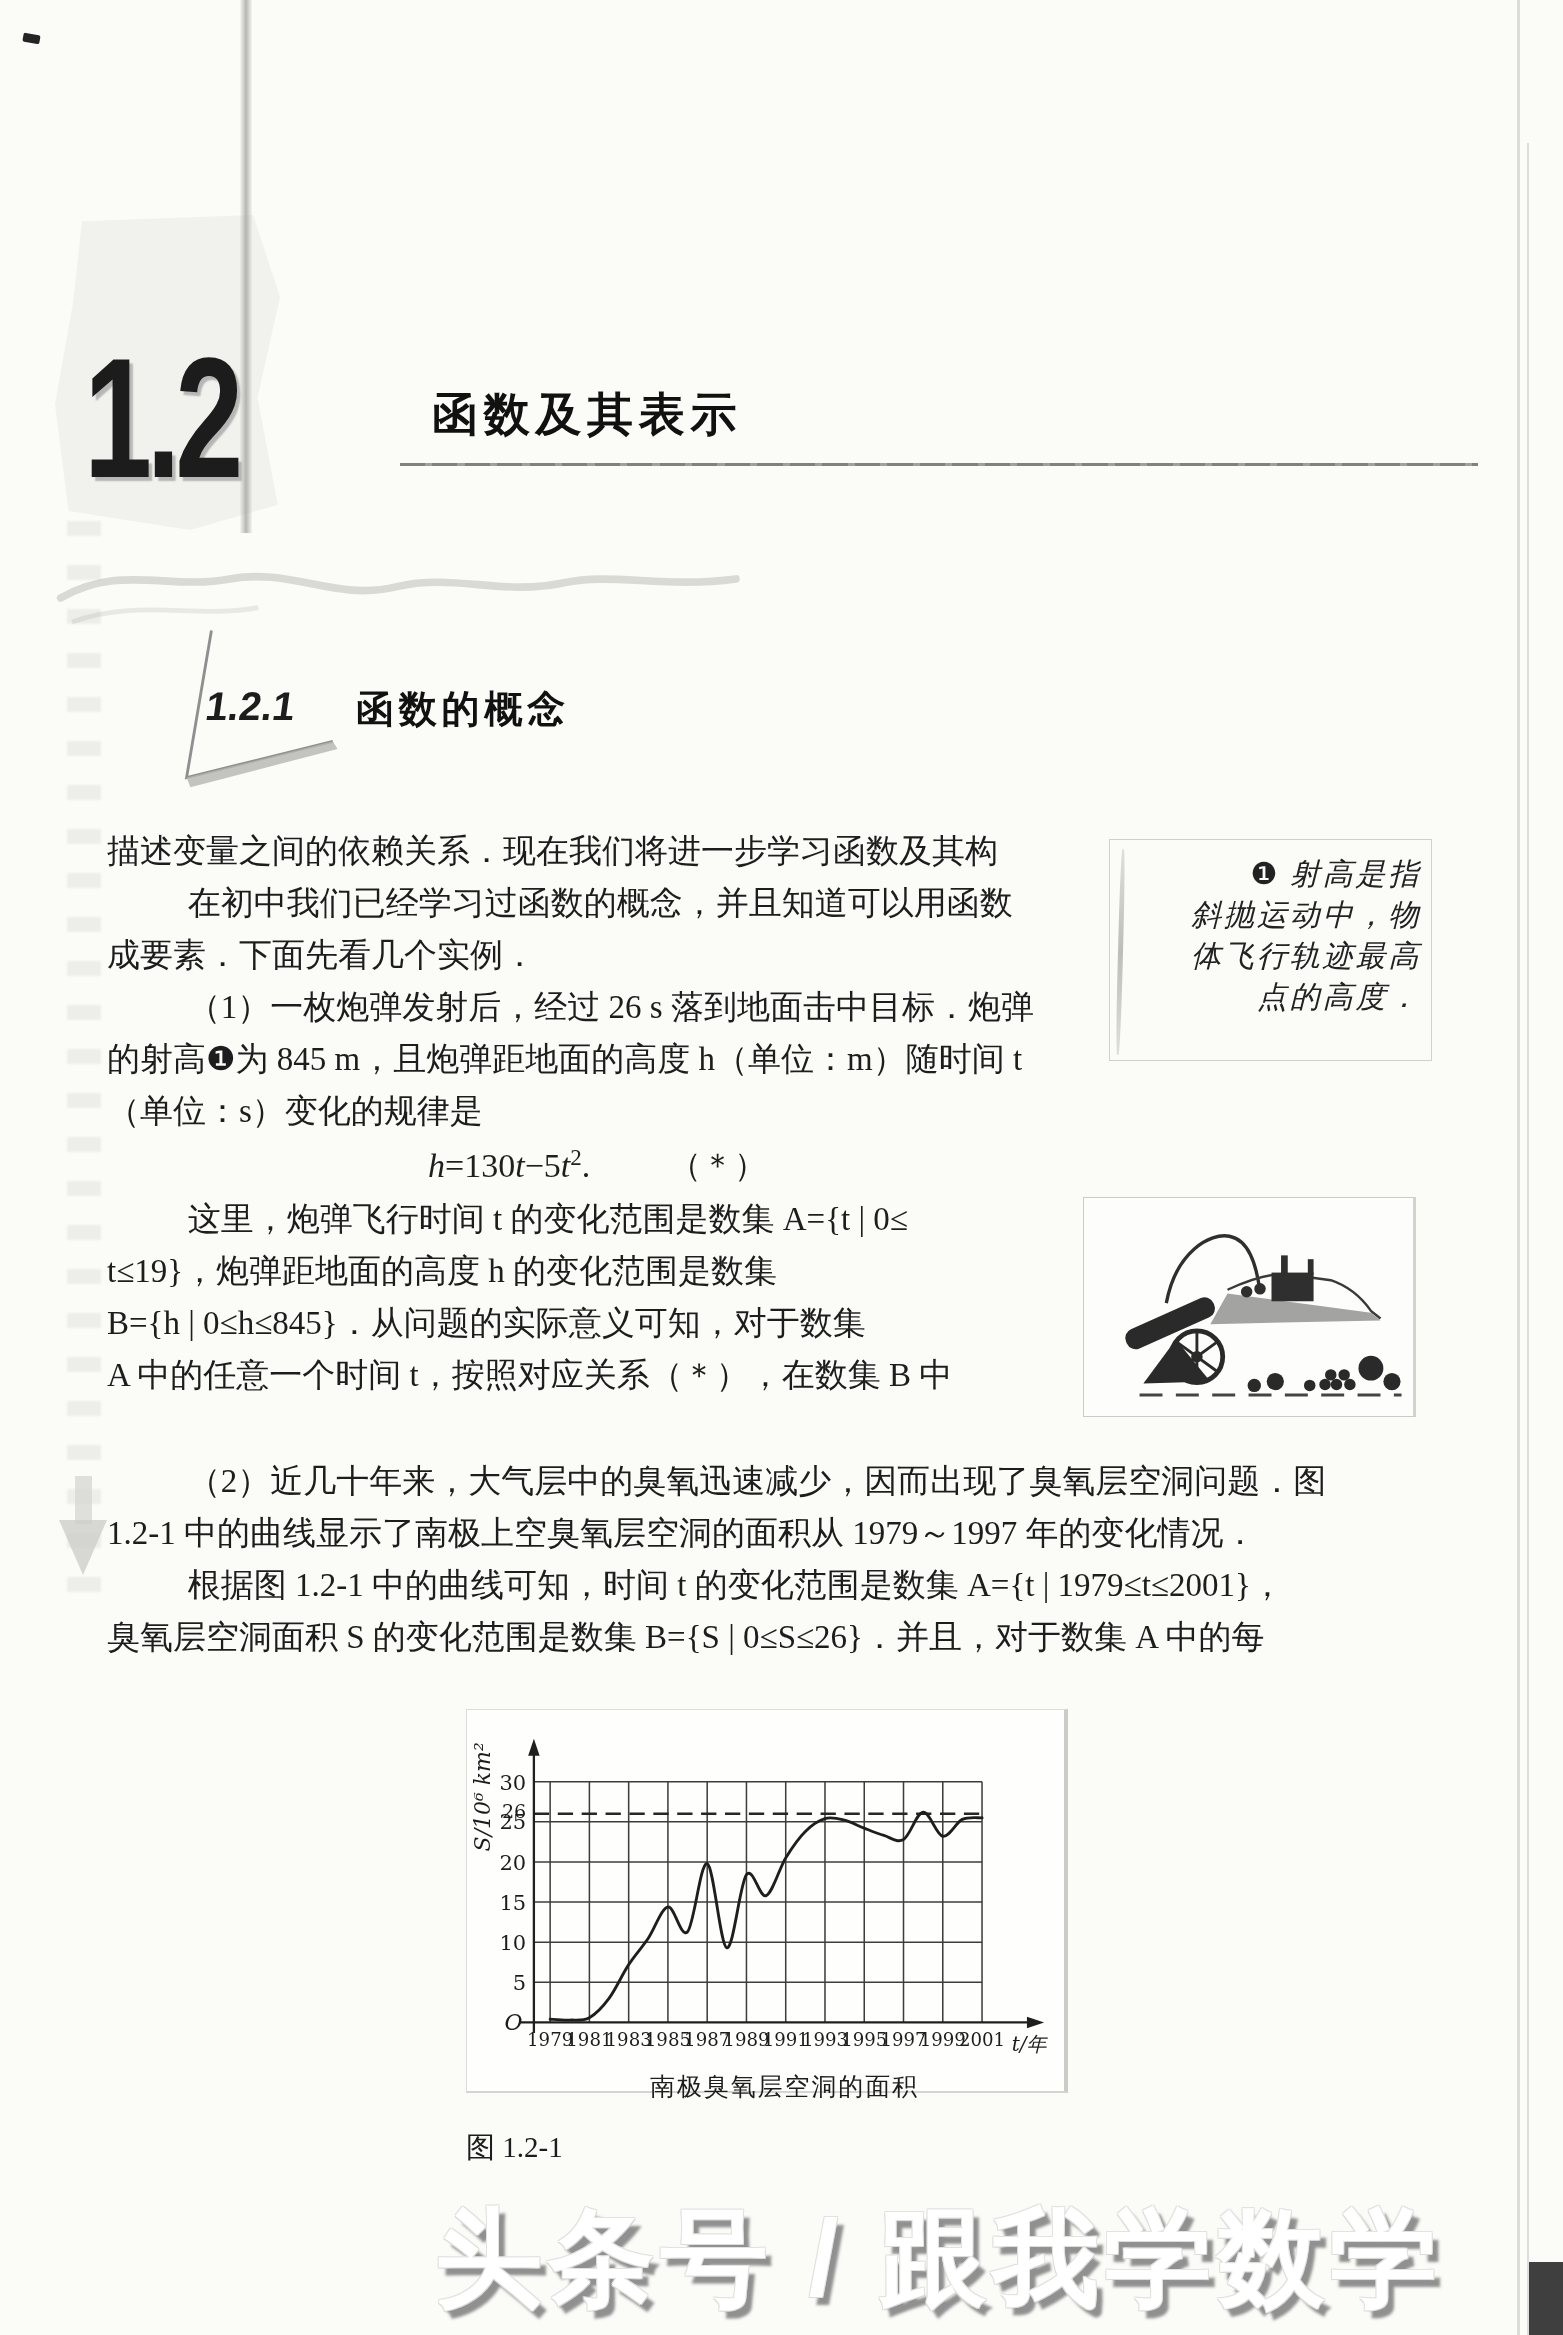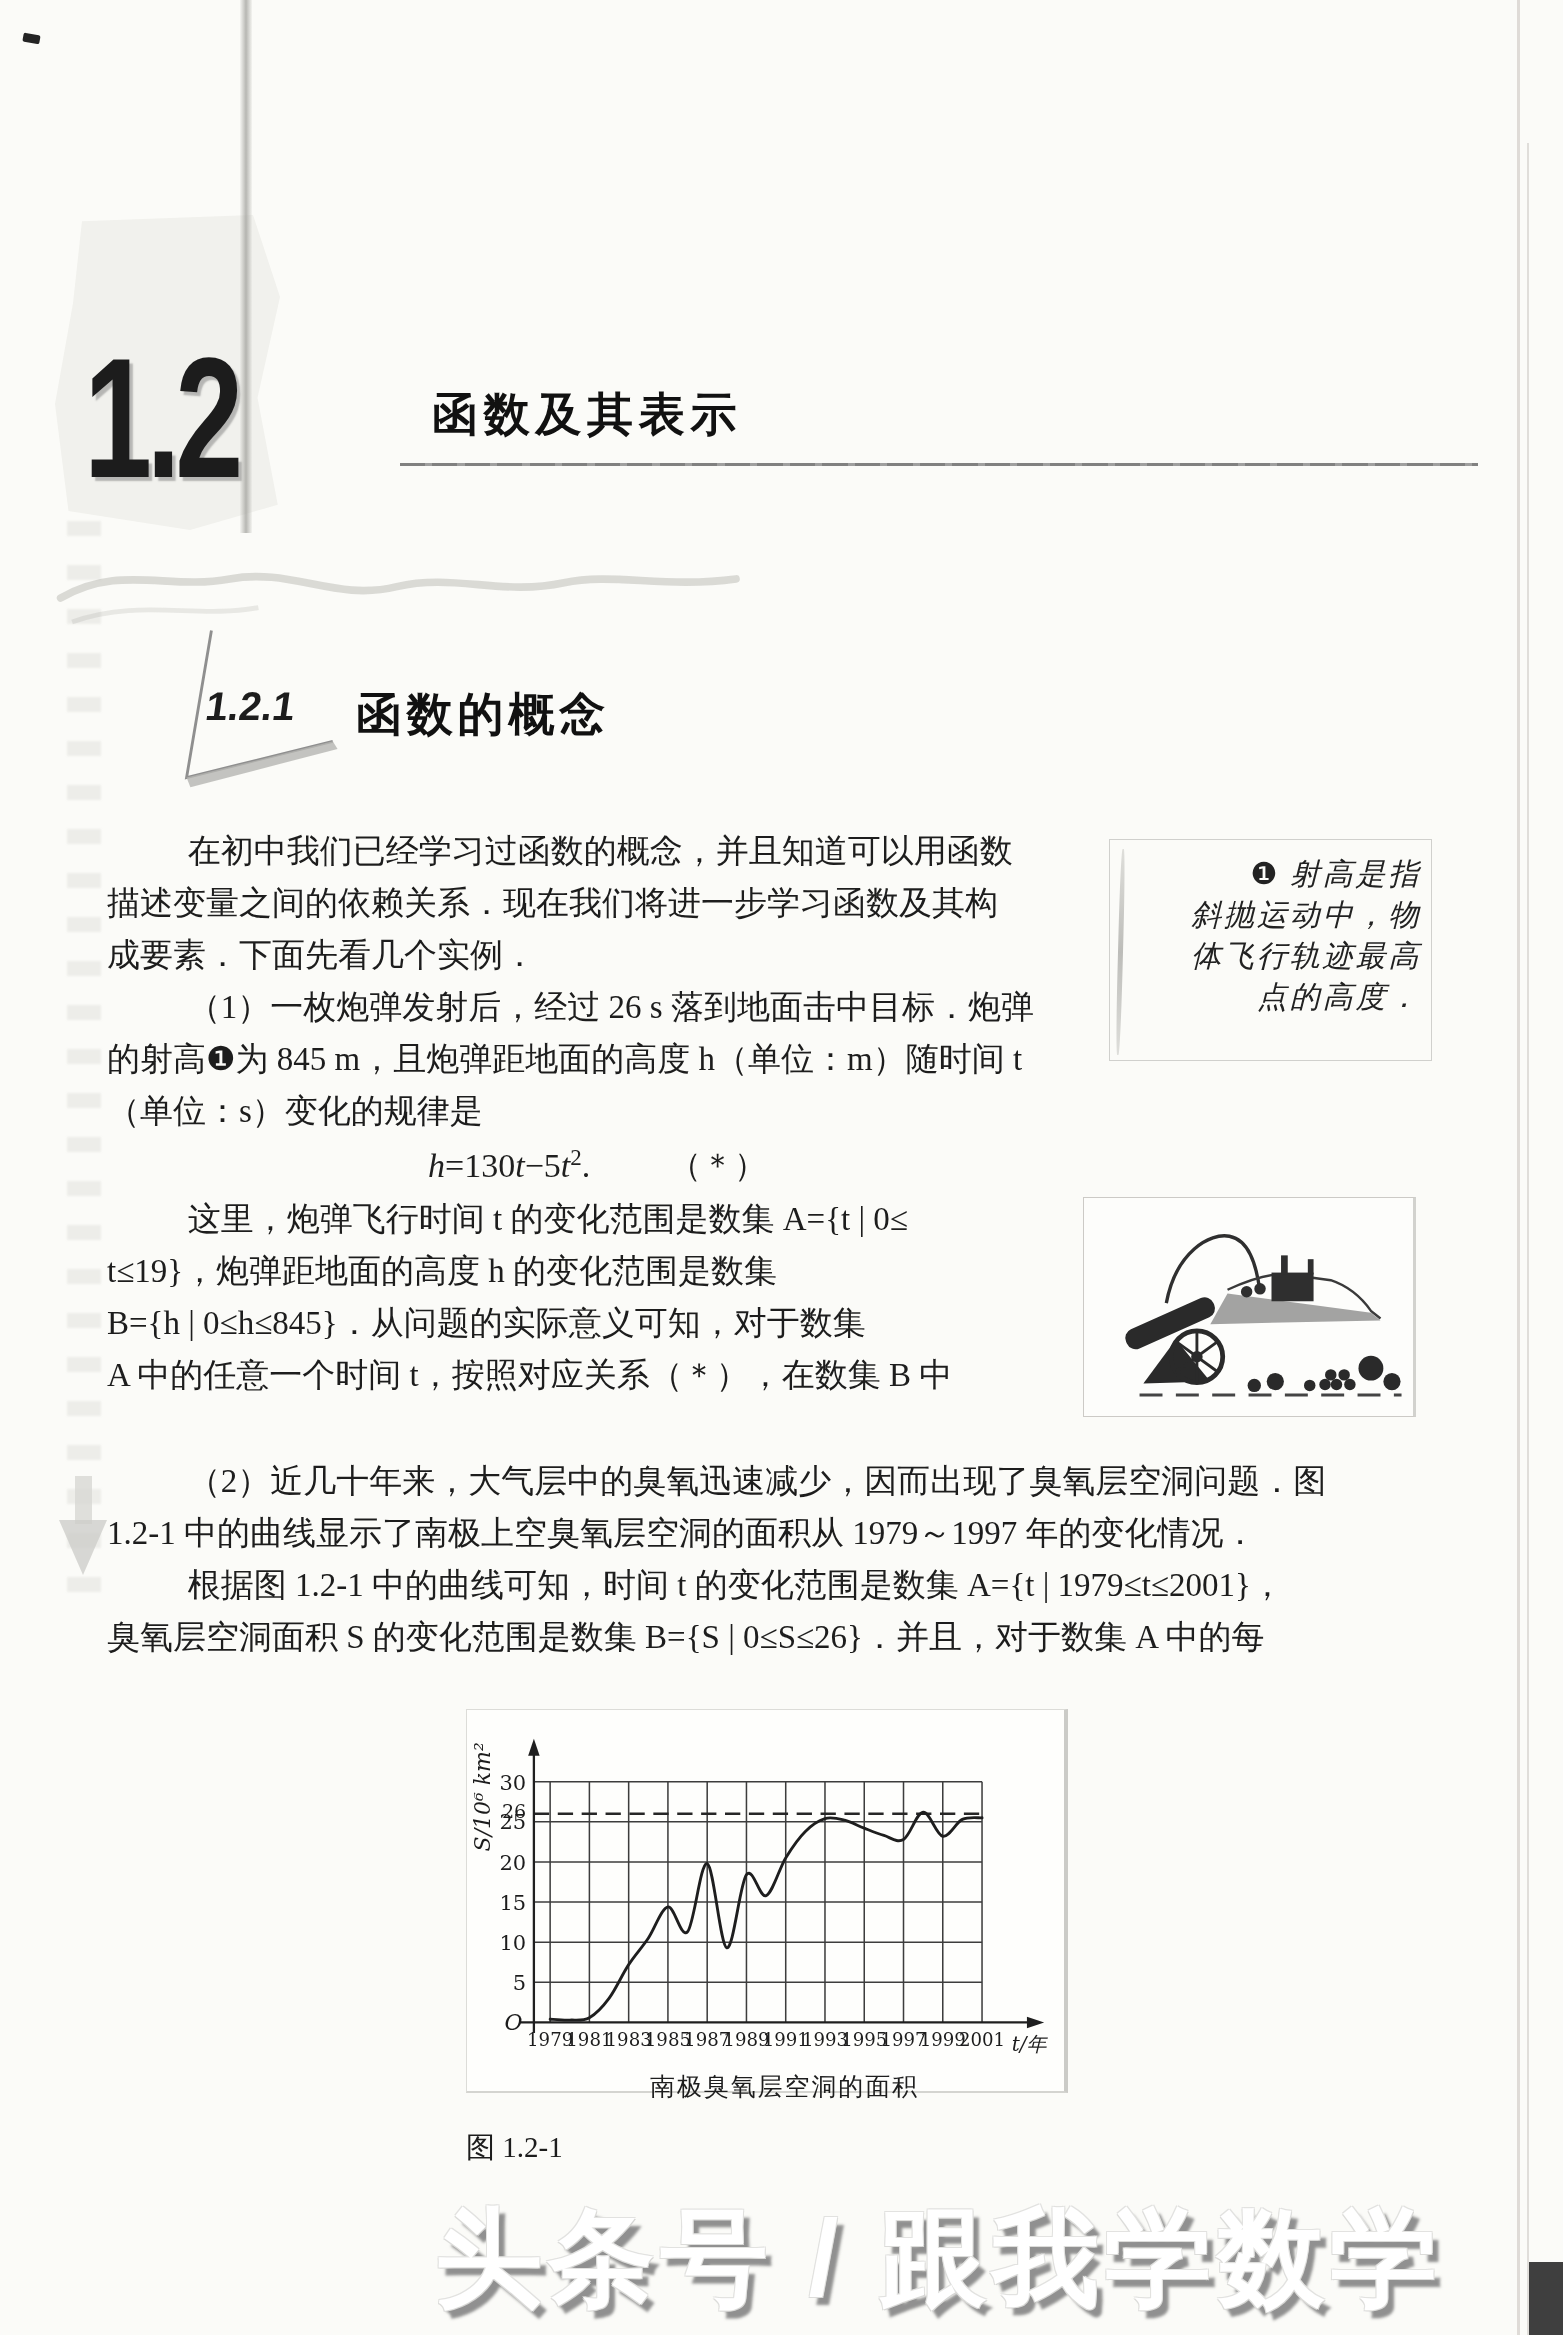--- a/index.html
+++ b/index.html
@@ -32,21 +32,21 @@
     text-shadow:4.8px 3.8px 1.9px rgba(110,110,110,.45);}
   #sec-title{left:432px;top:384px;font-family:"Liberation Sans","DejaVu Sans",sans-serif;
     font-weight:900;font-size:46px;letter-spacing:5.7px;color:#111;}
   #head-rule{left:400px;top:463px;width:1078px;height:2.9px;opacity:.85;
     background:repeating-linear-gradient(90deg,#6b6b6b 0 25px,#8f8f8f 25px 32.5px);}
 
   
   #subsec-num{left:206px;top:684px;font-family:"Liberation Sans","DejaVu Sans",sans-serif;
     font-weight:800;font-size:40px;color:#1d1d1d;transform:skewX(-8deg);}
   #subsec-title{left:356px;top:684px;font-family:"Liberation Sans","DejaVu Sans",sans-serif;
-    font-weight:900;font-size:46px;letter-spacing:4.8px;color:#111;}
+    font-weight:900;font-size:38px;letter-spacing:4.8px;color:#111;}
 
   
   .para{font-size:33px;color:#1d1d1d;}
   .para .ln{height:52px;line-height:52px;white-space:nowrap;}
   .ind{text-indent:2.45em;}
   #para-a{left:107px;top:825px;width:922px;}
   #para-b{left:107px;top:1193px;width:922px;}
   #para-c{left:107px;top:1455px;width:1367px;}
 
   #formula{left:107px;top:1139px;width:922px;height:53px;line-height:53px;font-size:34px;}
@@ -107,22 +107,22 @@
   <div class="abs" id="head-rule"></div>
 
   <svg class="abs" style="left:175px;top:619px" width="177" height="172" viewBox="0 0 185 180">
     <path d="M38,12 L12,166 L165,128" fill="none" stroke="#8f8f8f" stroke-width="3"></path>
     <polygon points="12,166 165,128 170,136 16,176" fill="#b5b5b1" opacity=".8"></polygon>
   </svg>
   <div class="abs" id="subsec-num">1.2.1</div>
   <div class="abs" id="subsec-title">函数的概念</div>
 
   <div class="abs para" id="para-a">
+    <div class="ln">描述变量之间的依赖关系．现在我们将进一步学习函数及其构</div>
     <div class="ln ind">在初中我们已经学习过函数的概念，并且知道可以用函数</div>
-    <div class="ln">描述变量之间的依赖关系．现在我们将进一步学习函数及其构</div>
     <div class="ln">成要素．下面先看几个实例．</div>
     <div class="ln ind">（1）一枚炮弹发射后，经过 26 s 落到地面击中目标．炮弹</div>
     <div class="ln">的射高❶为 845 m，且炮弹距地面的高度 h（单位：m）随时间 t</div>
     <div class="ln">（单位：s）变化的规律是</div>
   </div>
 
   <div class="abs" id="formula">
     <span class="fmain"><i>h</i><span>=130</span><i>t</i><span>−5</span><i>t</i><sup>2</sup><span>.</span></span>
     <span class="fstar">（＊）</span>
   </div>

